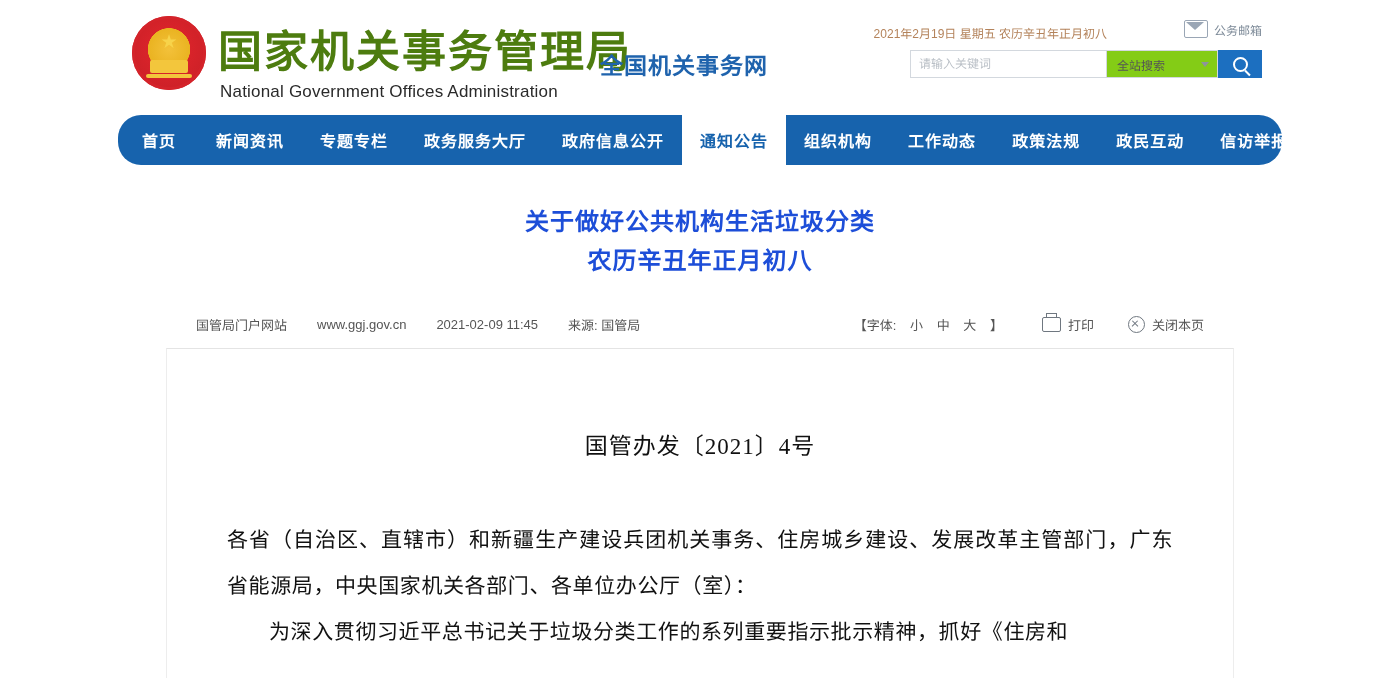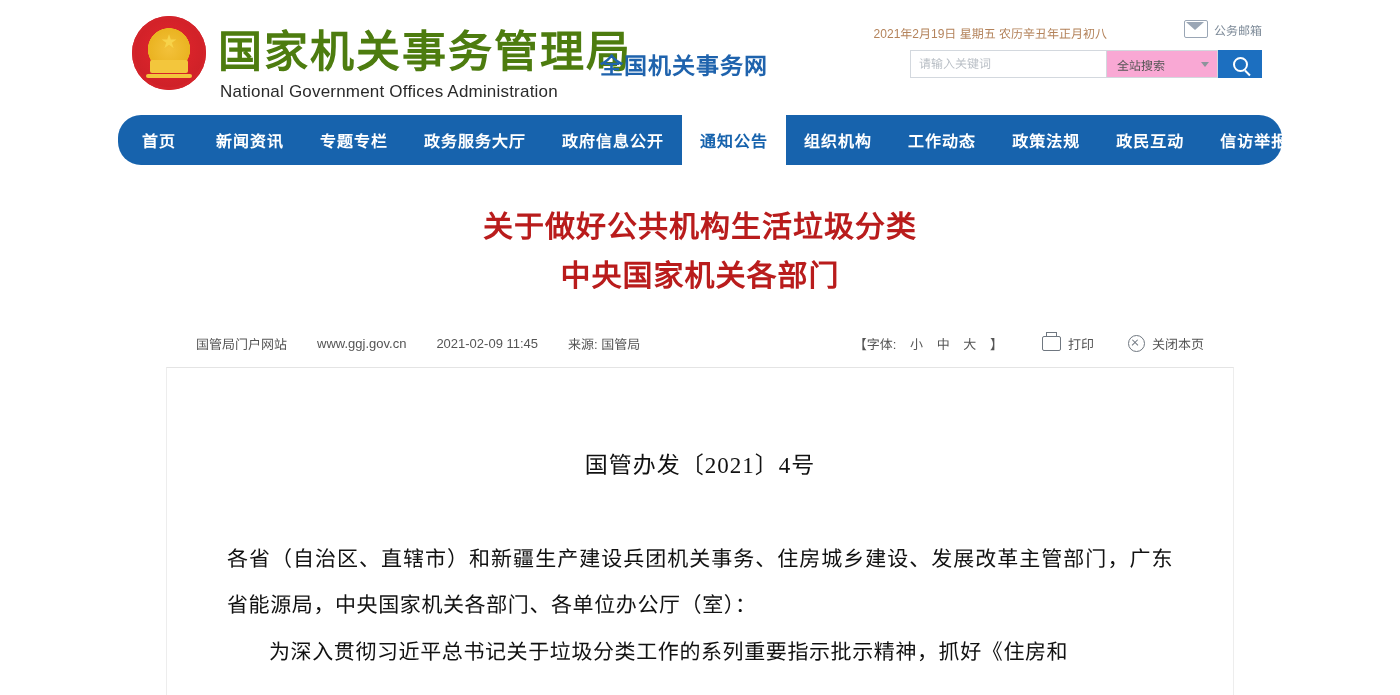--- a/index.html
+++ b/index.html
@@ -173,21 +173,21 @@
     color: #333;
     background: #fff;
     outline: none;
   }
   .search-input::placeholder { color: #b9bfc6; }
   .search-scope {
     width: 112px;
     height: 28px;
     box-sizing: border-box;
     border: 1px solid #d3d8de;
-    background: #f9a8d4;
+    background: #84cc16;
     font-size: 12px;
     color: #555;
     display: flex;
     align-items: center;
     padding-left: 10px;
     position: relative;
   }
   .search-scope .caret {
     position: absolute;
     right: 8px;
@@ -248,23 +248,23 @@
     background: #ffffff;
     color: #1763ad;
   }
 
   
   .article-title {
     text-align: center;
     margin: 38px auto 0;
     width: 980px;
     font-family: "Liberation Serif", "DejaVu Serif", serif;
-    font-size: 30px;
+    font-size: 24px;
     font-weight: bold;
-    color: #b91c1c;
+    color: #1d4ed8;
     line-height: 1.62;
     letter-spacing: 1px;
   }
   .meta {
     margin-top: 34px;
     padding: 0 78px 0 78px;
     display: flex;
     align-items: center;
     font-size: 13px;
     color: #555;
@@ -400,21 +400,21 @@
       <div class="nav-item active">通知公告</div>
       <div class="nav-item">组织机构</div>
       <div class="nav-item">工作动态</div>
       <div class="nav-item">政策法规</div>
       <div class="nav-item">政民互动</div>
       <div class="nav-item">信访举报</div>
     </div>
 
     <div class="article-title">
       <div>关于做好公共机构生活垃圾分类</div>
-      <div>中央国家机关各部门</div>
+      <div>农历辛丑年正月初八</div>
     </div>
 
     <div class="meta">
       <div class="m-left">
         <span>国管局门户网站</span>
         <span>www.ggj.gov.cn</span>
         <span>2021-02-09 11:45</span>
         <span>来源: 国管局</span>
       </div>
       <div class="m-right">

